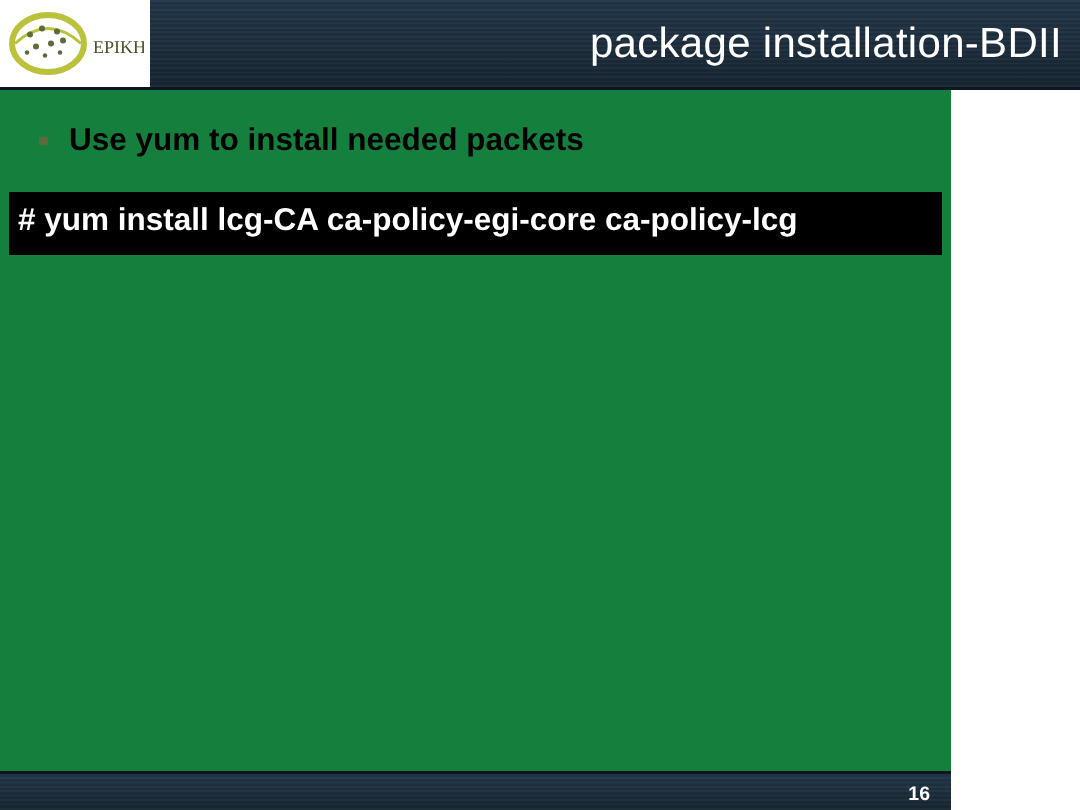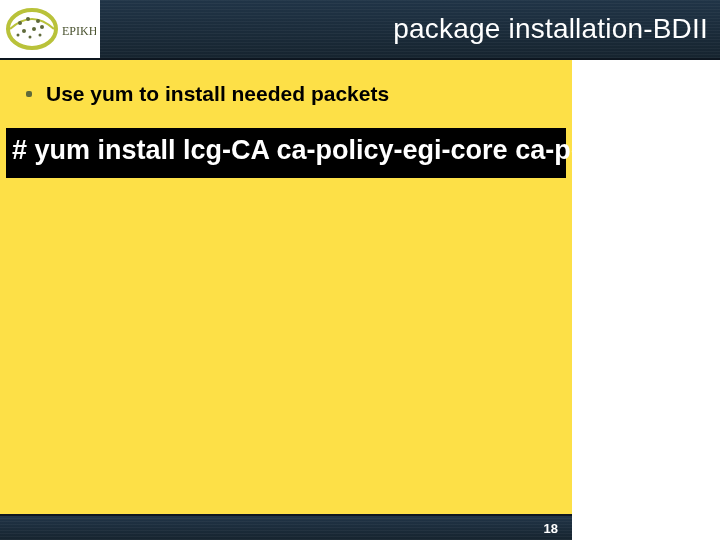--- a/index.html
+++ b/index.html
@@ -5,24 +5,24 @@
   html, body {
     margin: 0;
     padding: 0;
     width: 720px;
     height: 540px;
     font-family: Arial, Helvetica, sans-serif;
     background: #ffffff;
     overflow: hidden;
   }
   .slide {
-    width: 572px;
+    width: 634px;
     height: 540px;
     position: relative;
-    background: #fde047;
+    background: #15803d;
   }
   .title-bar {
     width: 720px;
     height: 58px;
     background: #1a2b3a;
     background-image:
       repeating-linear-gradient(
         0deg,
         rgba(255,255,255,0.04) 0px,
         rgba(255,255,255,0.04) 1px,
@@ -80,21 +80,21 @@
     color: #000000;
   }
   .code-block {
     position: absolute;
     left: 6px;
     right: 6px;
     top: 128px;
     background: #000000;
     color: #ffffff;
     font-family: Arial, Helvetica, sans-serif;
-    font-size: 27px;
+    font-size: 21px;
     font-weight: bold;
     padding: 6px 6px 10px 6px;
     line-height: 1.25;
     box-sizing: border-box;
   }
   .code-line {
     white-space: pre;
   }
   .footer-bar {
     position: absolute;
@@ -157,16 +157,16 @@
       <div class="bullet-dot"></div>
       <div class="bullet-text">Use yum to install needed packets</div>
     </div>
   </div>
 
   <div class="code-block">
     <div class="code-line"># yum install lcg-CA ca-policy-egi-core ca-policy-lcg</div>
   </div>
 
   <div class="footer-bar">
-    <span class="page-num">18</span>
+    <span class="page-num">16</span>
   </div>
 
 </div>
 
 </body></html>

